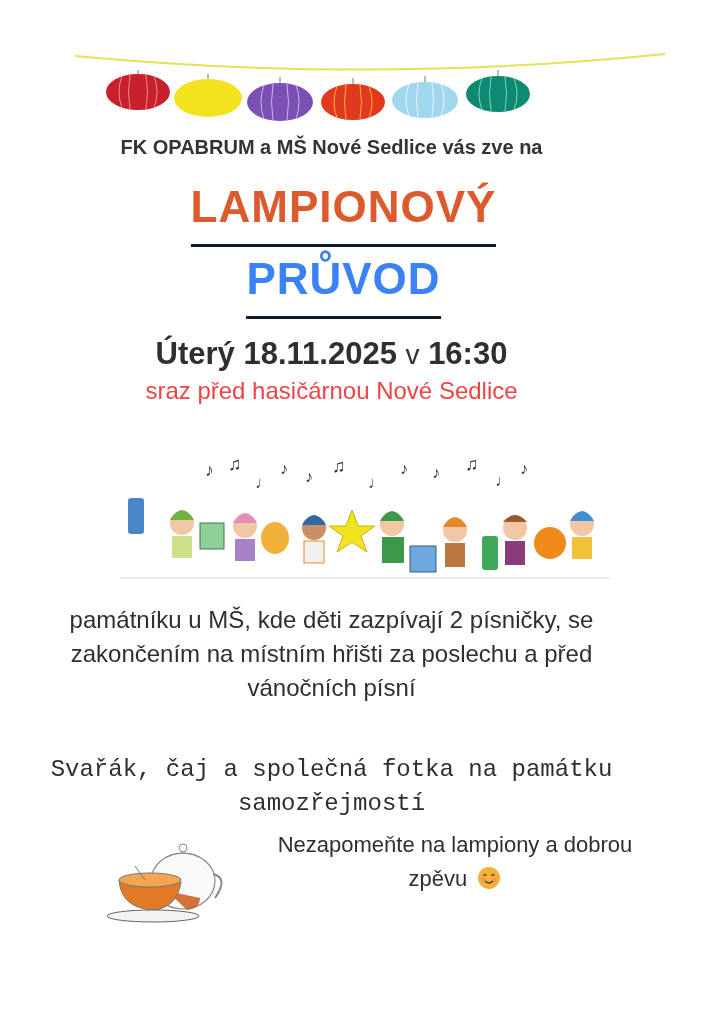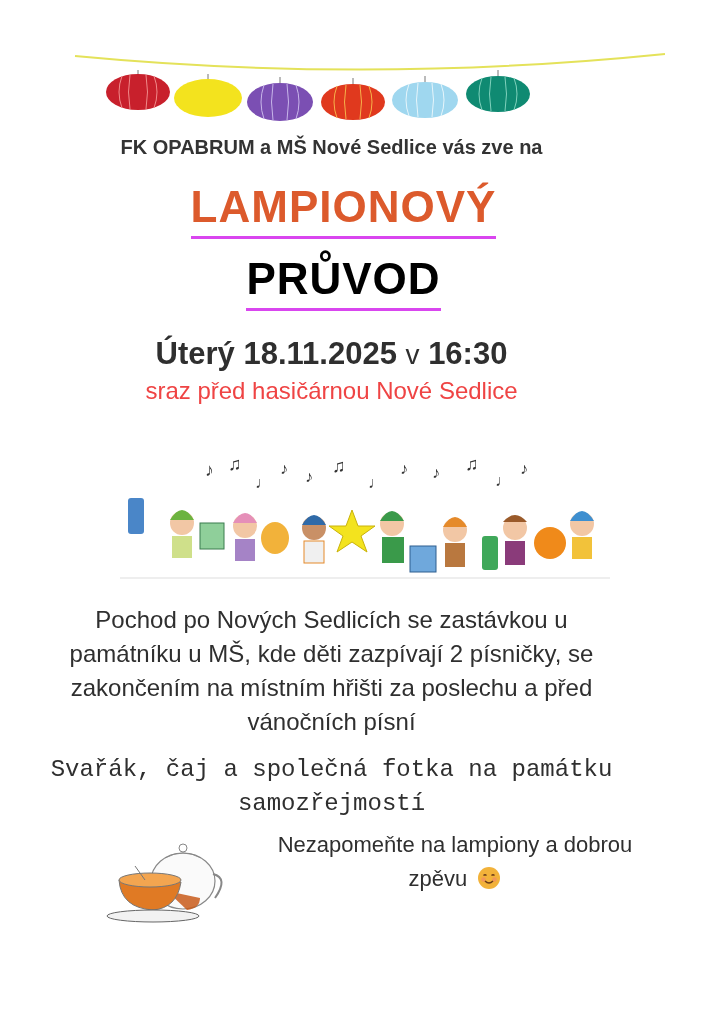--- a/index.html
+++ b/index.html
@@ -6,21 +6,21 @@
     body { width: 725px; height: 1024px; position: relative; overflow: hidden;
            font-family: "Liberation Sans", sans-serif; color: #2f2f2f; }
     .abs { position: absolute; }
     .center { left: 0; width: 663px; text-align: center; }
 
     
     #garland { left: 70px; top: 40px; width: 600px; height: 90px; }
 
     .intro { top: 136px; font-size: 20px; font-weight: bold; color: #333333; }
     .title { font-size: 44px; font-weight: bold; letter-spacing: 1px; }
-    .title span { display: inline-block; padding-bottom: 4px; border-bottom: 3px solid #d946ef; margin-left: 24px; }
+    .title span { display: inline-block; padding-bottom: 12px; border-bottom: 3px solid #0f172a; margin-left: 24px; }
     .title1 { top: 182px; }
     .title2 { top: 254px; }
     .date { top: 336px; font-size: 31px; font-weight: bold; color: #2f2f2f; }
     .date .v { font-weight: normal; font-size: 28px; }
     .place { top: 377px; font-size: 24px; color: #ef4444; }
 
     #kids { left: 110px; top: 448px; width: 510px; height: 140px; }
 
     .desc { top: 603px; font-size: 24px; line-height: 34px; color: #2f2f2f; }
     .extra { top: 753px; font-size: 24px; line-height: 34px; color: #2f2f2f; font-family: Liberation Mono, monospace; }
@@ -86,21 +86,21 @@
         <path d="M444 38 Q450 54 444 70"></path>
       </g>
     </g>
 </svg>
 
 <div class="abs center intro">FK OPABRUM a MŠ Nové Sedlice vás zve na</div>
 <div class="abs center title title1">
   <span style="color:#dc5a2c">LAMPIONOVÝ</span>
 </div>
 <div class="abs center title title2">
-  <span style="color:#000000">PRŮVOD</span>
+  <span style="color:#3b82f6">PRŮVOD</span>
 </div>
 
 <div class="abs center date">
   <span>Úterý 18.11.2025</span>
   <span class="v">v</span>
   <span>16:30</span>
 </div>
 <div class="abs center place">sraz před hasičárnou Nové Sedlice</div>
 
 <svg id="kids" class="abs" viewBox="0 0 510 140">
@@ -158,21 +158,20 @@
   <circle cx="440" cy="95" r="16" fill="#f08a1a"></circle>
   <g>
       <circle cx="472" cy="76" r="12" fill="#f2c7a5"></circle>
       <path d="M460 73 Q472 53 484 73 Z" fill="#3e8fd0"></path>
       <rect x="462" y="89" width="20" height="22" fill="#f2c23a"></rect>
     </g>
   <line x1="10" y1="130" x2="500" y2="130" stroke="#eee" stroke-width="2"></line>
 </svg>
 
 <div class="abs center desc">
-  <div>Pochod po Nových Sedlicích se zastávkou u</div>
   <div>památníku u MŠ, kde děti zazpívají 2 písničky, se</div>
   <div>zakončením na místním hřišti za poslechu a před</div>
   <div>vánočních písní</div>
 </div>
 
 <div class="abs center extra">
   <div>Svařák, čaj a společná fotka na památku</div>
   <div>samozřejmostí</div>
 </div>
 

